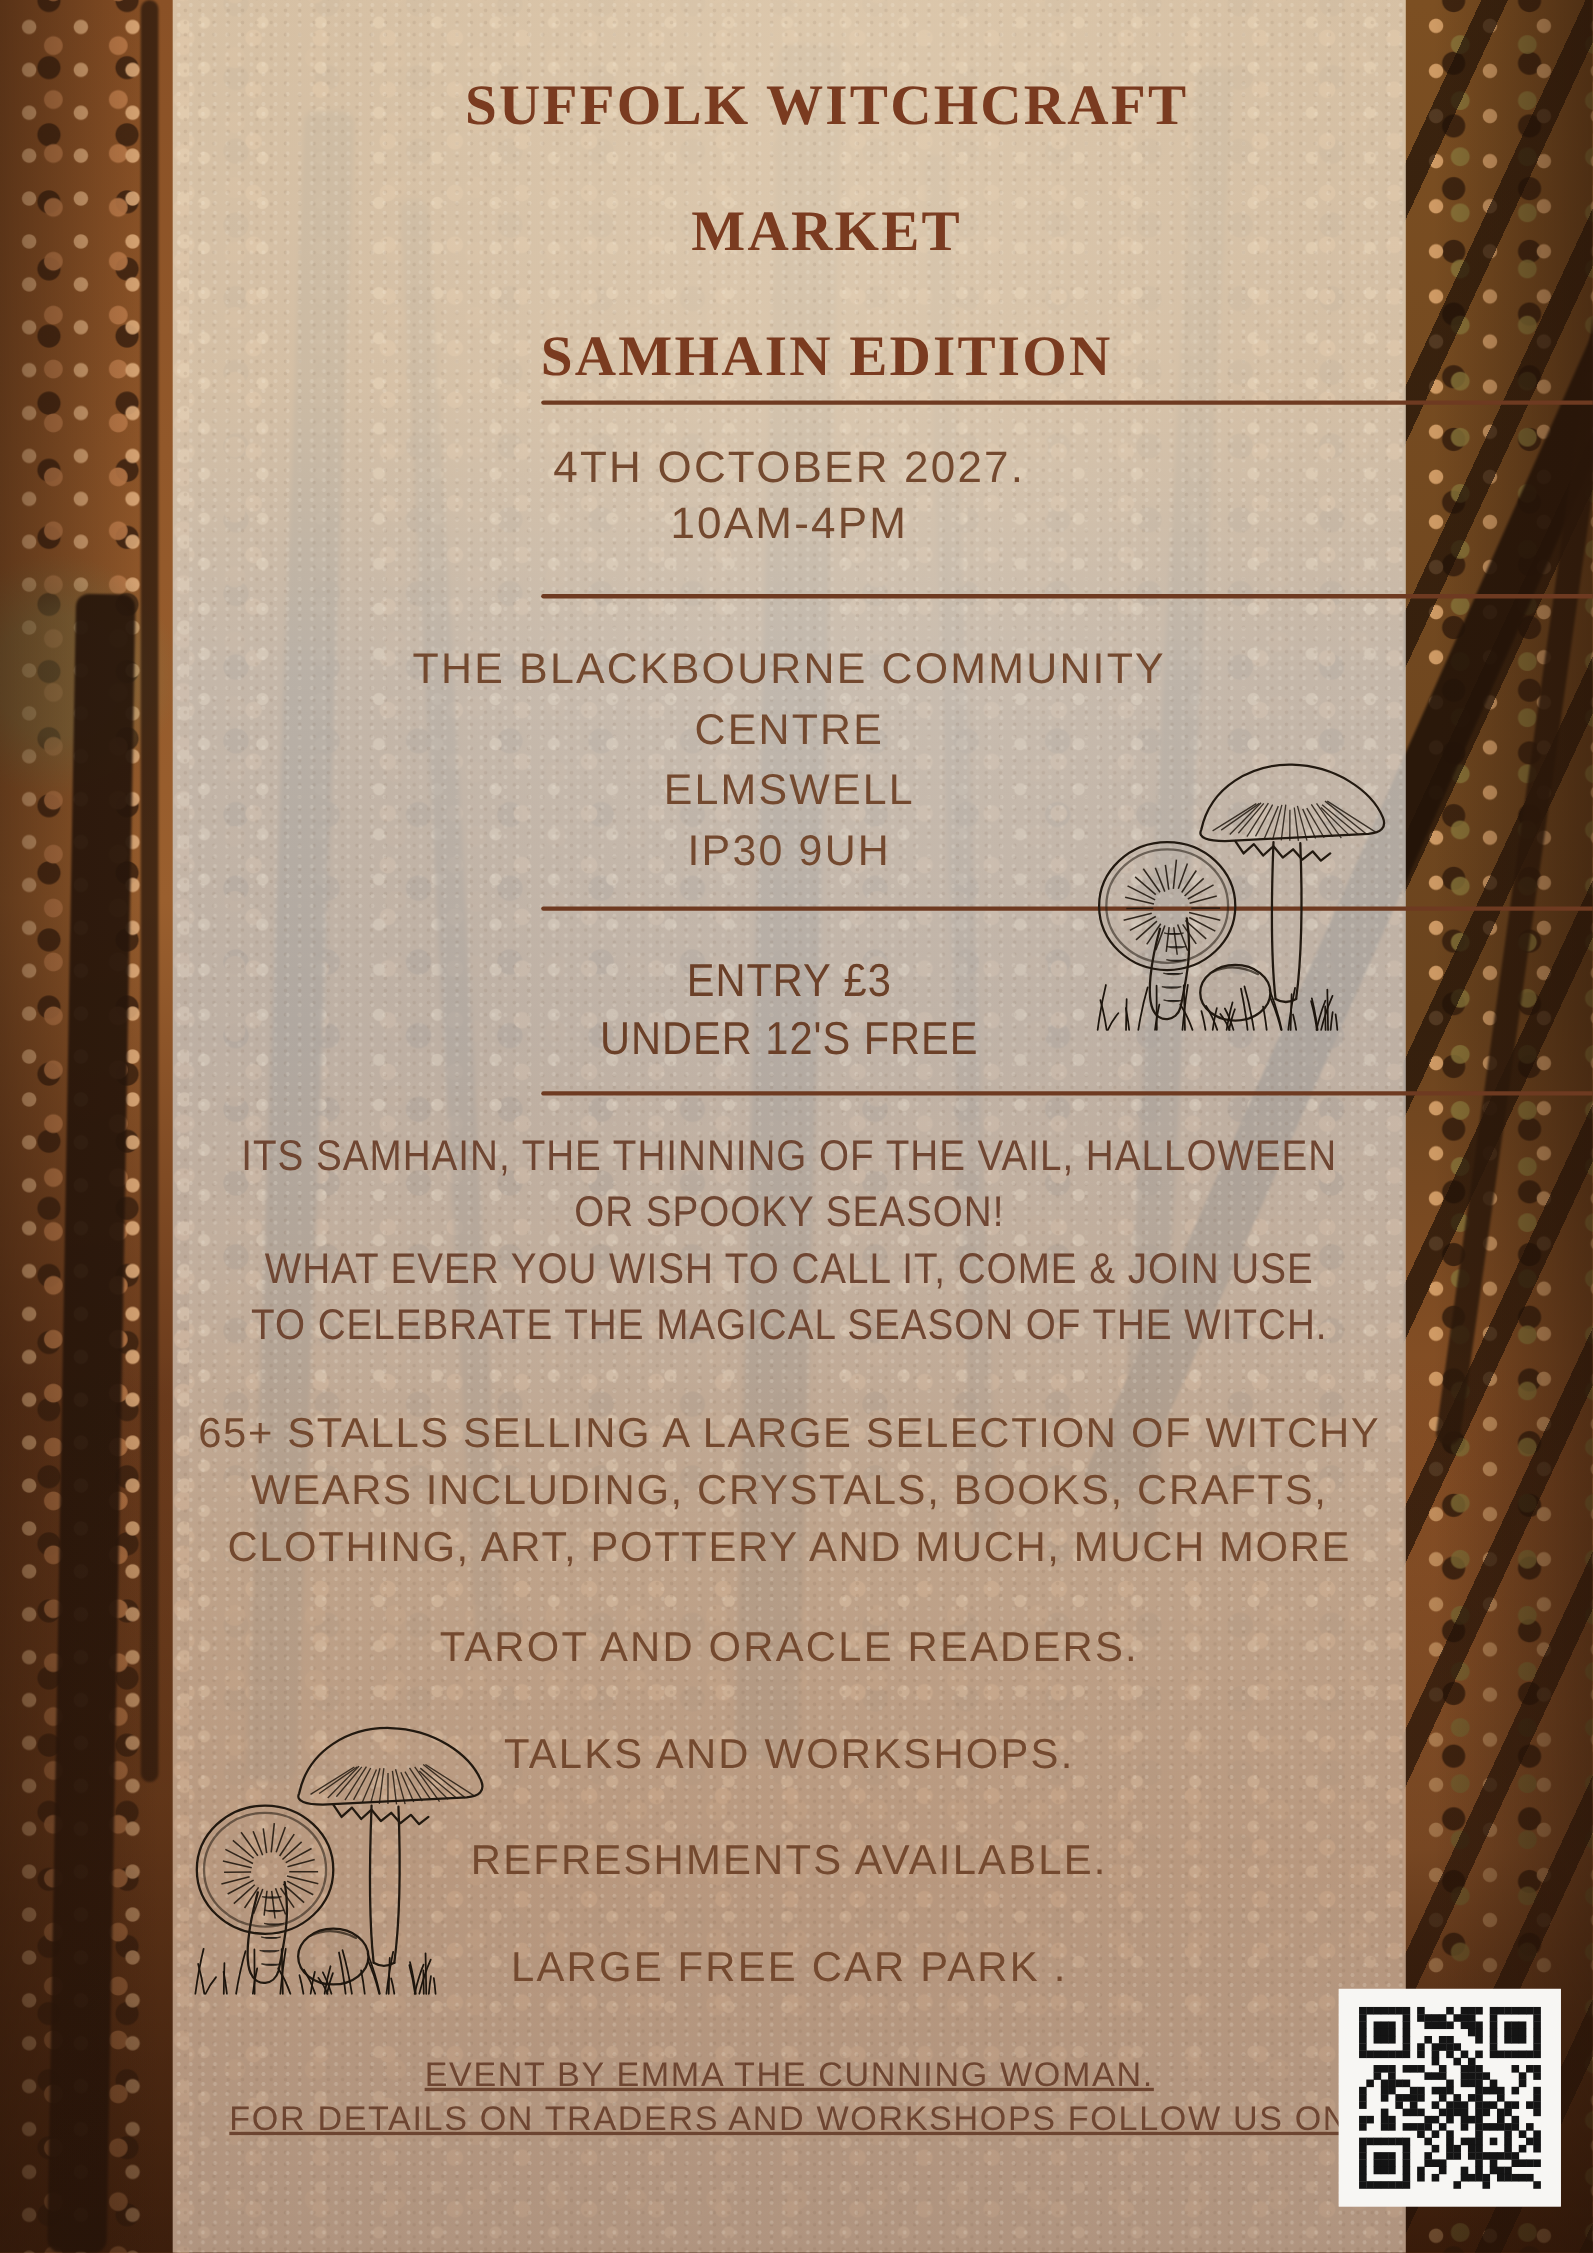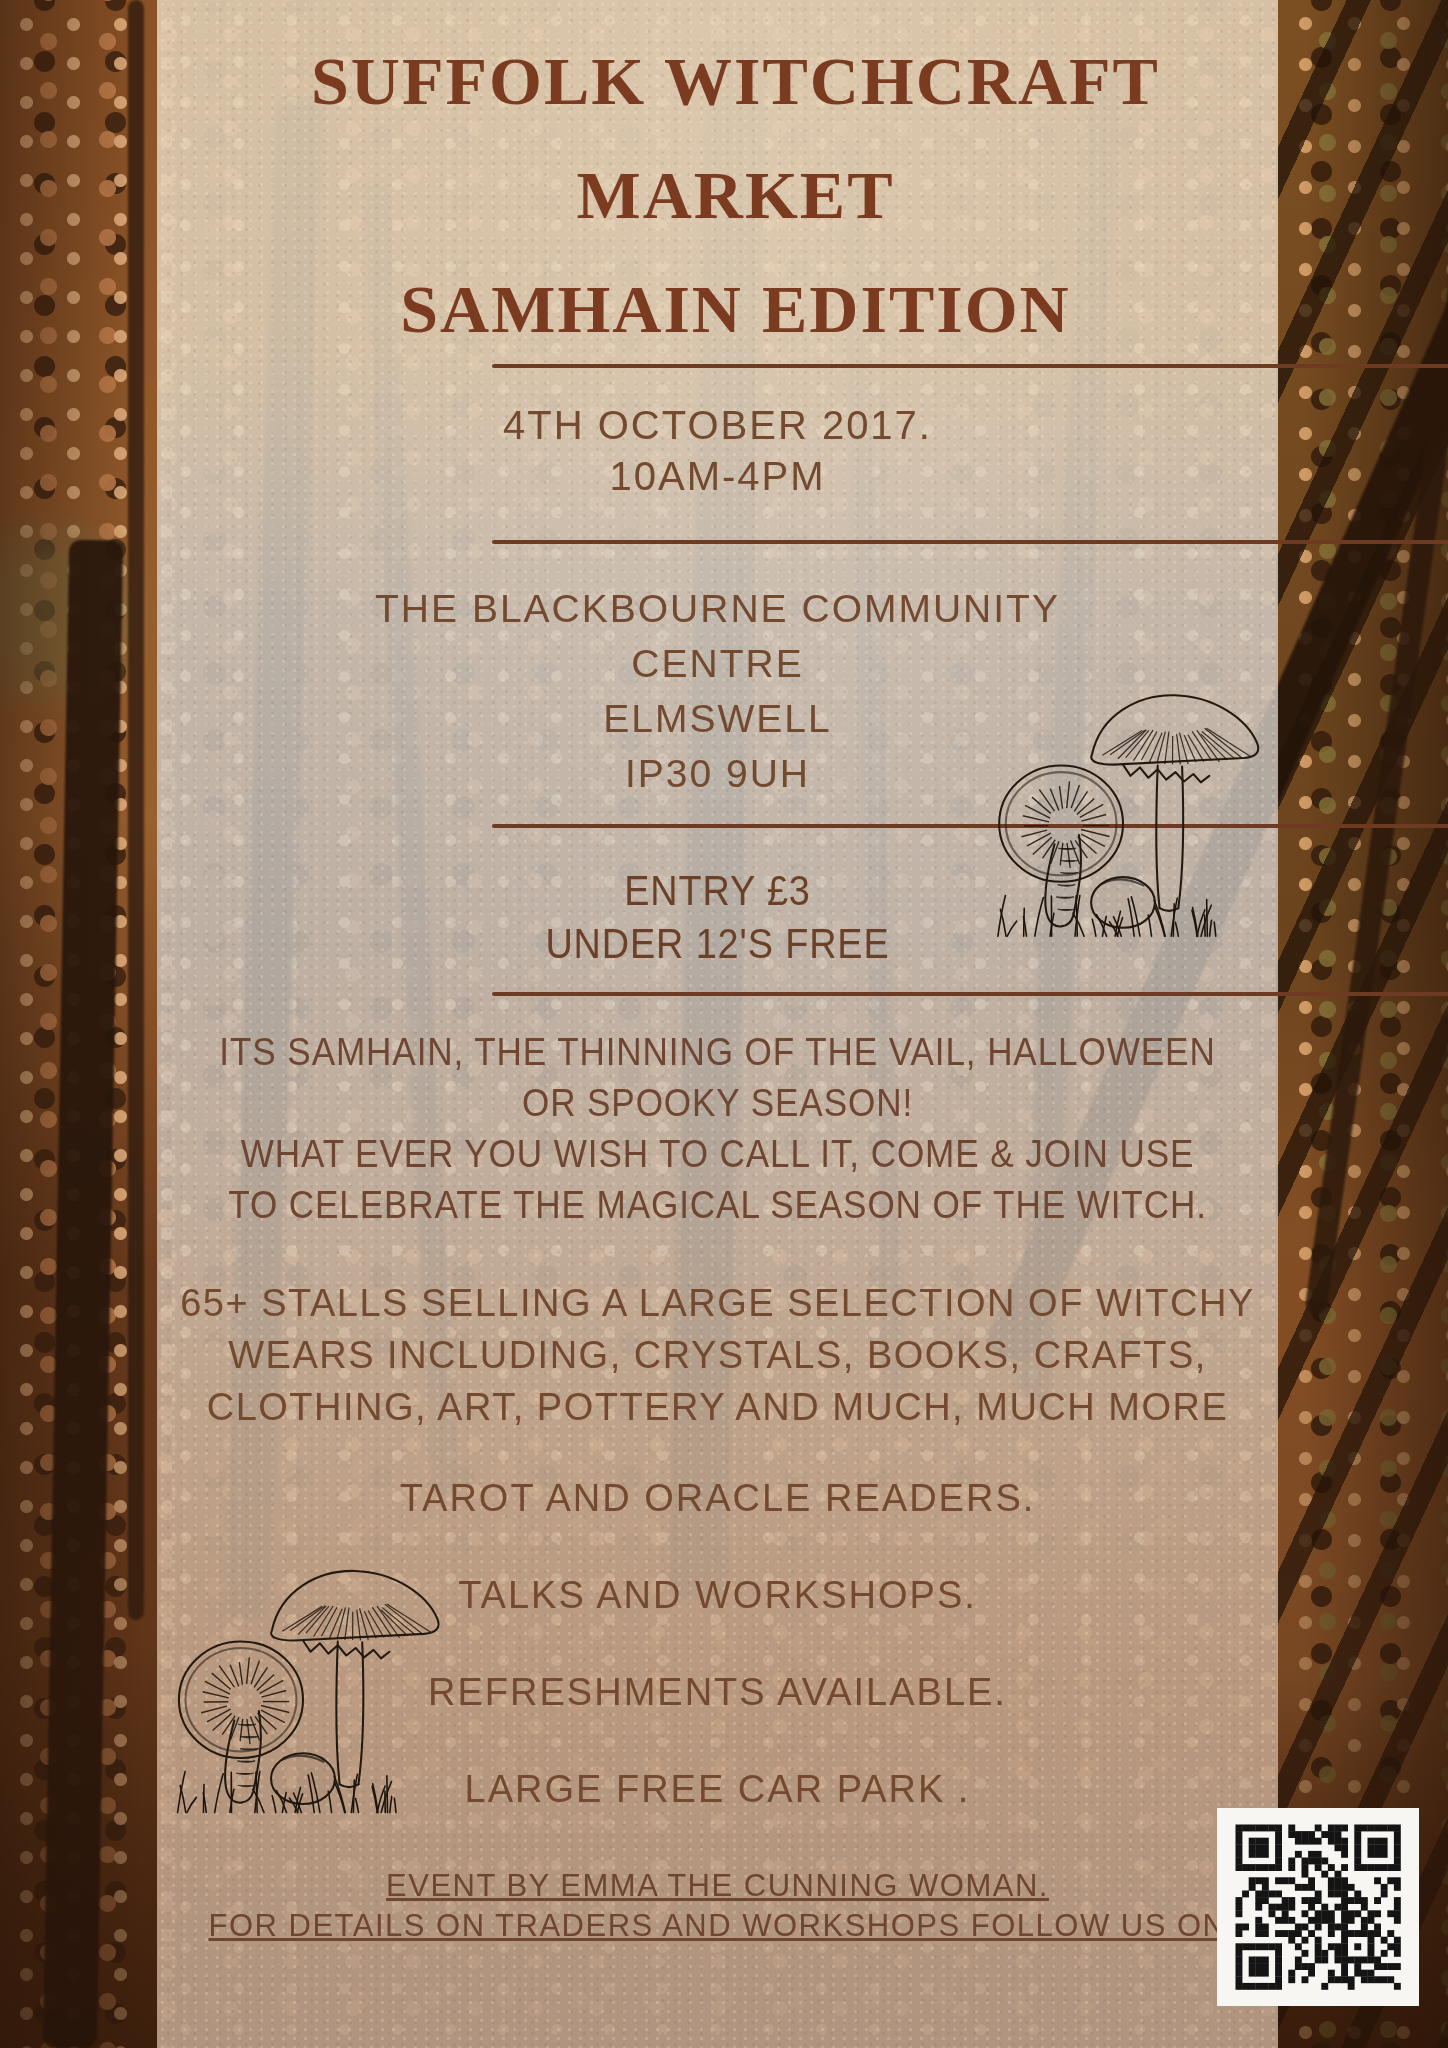--- a/index.html
+++ b/index.html
@@ -54,22 +54,22 @@
       rgba(206,193,180,.81) 58%,
       rgba(209,185,162,.81) 70%,
       rgba(208,177,151,.81) 83%,
       rgba(201,173,151,.83) 100%);}
   #paper::before{content:"";position:absolute;inset:0;pointer-events:none;
     background:
       radial-gradient(circle, rgba(255,250,238,.18) 0 1.5px, transparent 2px) 0 0/11px 9px,
       radial-gradient(circle, rgba(96,70,48,.10) 0 1.2px, transparent 2px) 5px 4px/13px 11px;}
   #paper > *{position:absolute;left:0;width:100%;text-align:center;}
 
-  #title{top:24px;margin:0;font-family:"Liberation Serif","DejaVu Serif",serif;
-    font-weight:bold;font-size:68px;line-height:114px;letter-spacing:2px;color:#7a3b20;padding-left:18px;}
+  #title{top:24px;margin:16px;font-family:"Liberation Serif","DejaVu Serif",serif;
+    font-weight:bold;font-size:52px;line-height:114px;letter-spacing:2px;color:#7a3b20;padding-left:18px;}
   .divider{left:50% !important;width:452px;height:4px;margin-left:-226px;background:#6e3a21;border-radius:2px;}
   .d1{top:364px;} .d2{top:540px;} .d3{top:824px;} .d4{top:992px;}
 
   .block{color:#73492f;}
   #date-block{top:400px;font-size:40px;line-height:51px;letter-spacing:2px;}
   #venue-block{top:581px;font-size:39px;line-height:55px;letter-spacing:2px;}
   #entry-block{top:864px;font-size:42px;line-height:53px;letter-spacing:1px;color:#6b4028;
                transform:scaleX(.9);transform-origin:50% 0;}
   #intro-block{top:1026px;font-size:39px;line-height:51px;letter-spacing:1px;
                transform:scaleX(.9);transform-origin:50% 0;color:#6f4632;}
@@ -108,21 +108,21 @@
   <div id="paper">
     <h1 id="title">
       <div>SUFFOLK WITCHCRAFT</div>
       <div>MARKET</div>
       <div>SAMHAIN EDITION</div>
     </h1>
 
     <div class="divider d1"></div>
 
     <div id="date-block" class="block">
-      <div>4TH OCTOBER 2017.</div>
+      <div>4TH OCTOBER 2027.</div>
       <div>10AM-4PM</div>
     </div>
 
     <div class="divider d2"></div>
 
     <div id="venue-block" class="block">
       <div>THE BLACKBOURNE COMMUNITY</div>
       <div>CENTRE</div>
       <div>ELMSWELL</div>
       <div>IP30 9UH</div>

